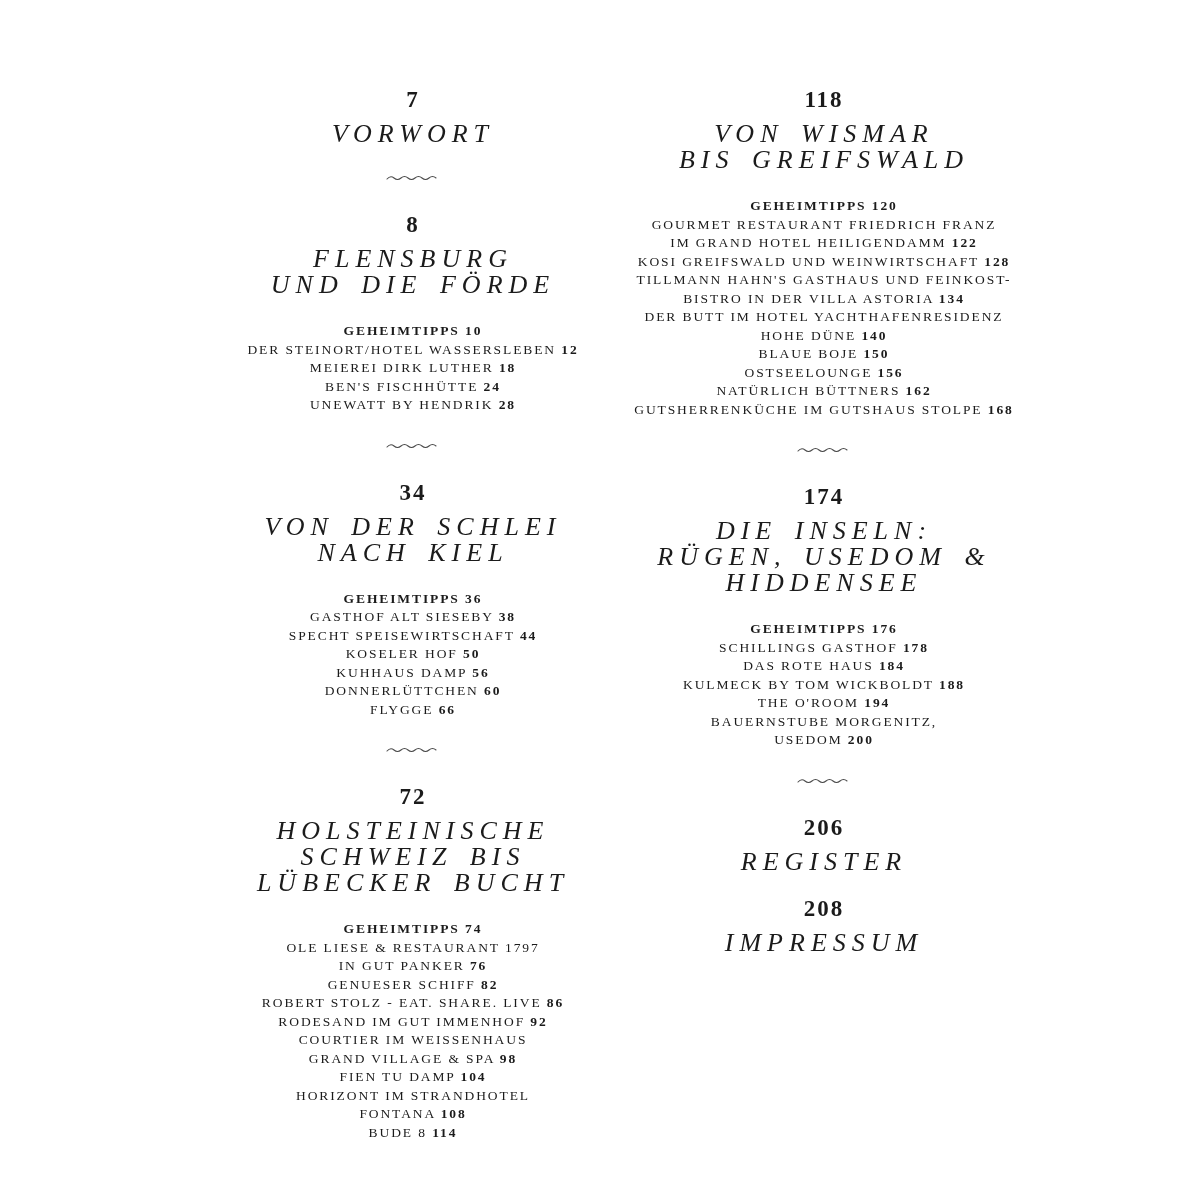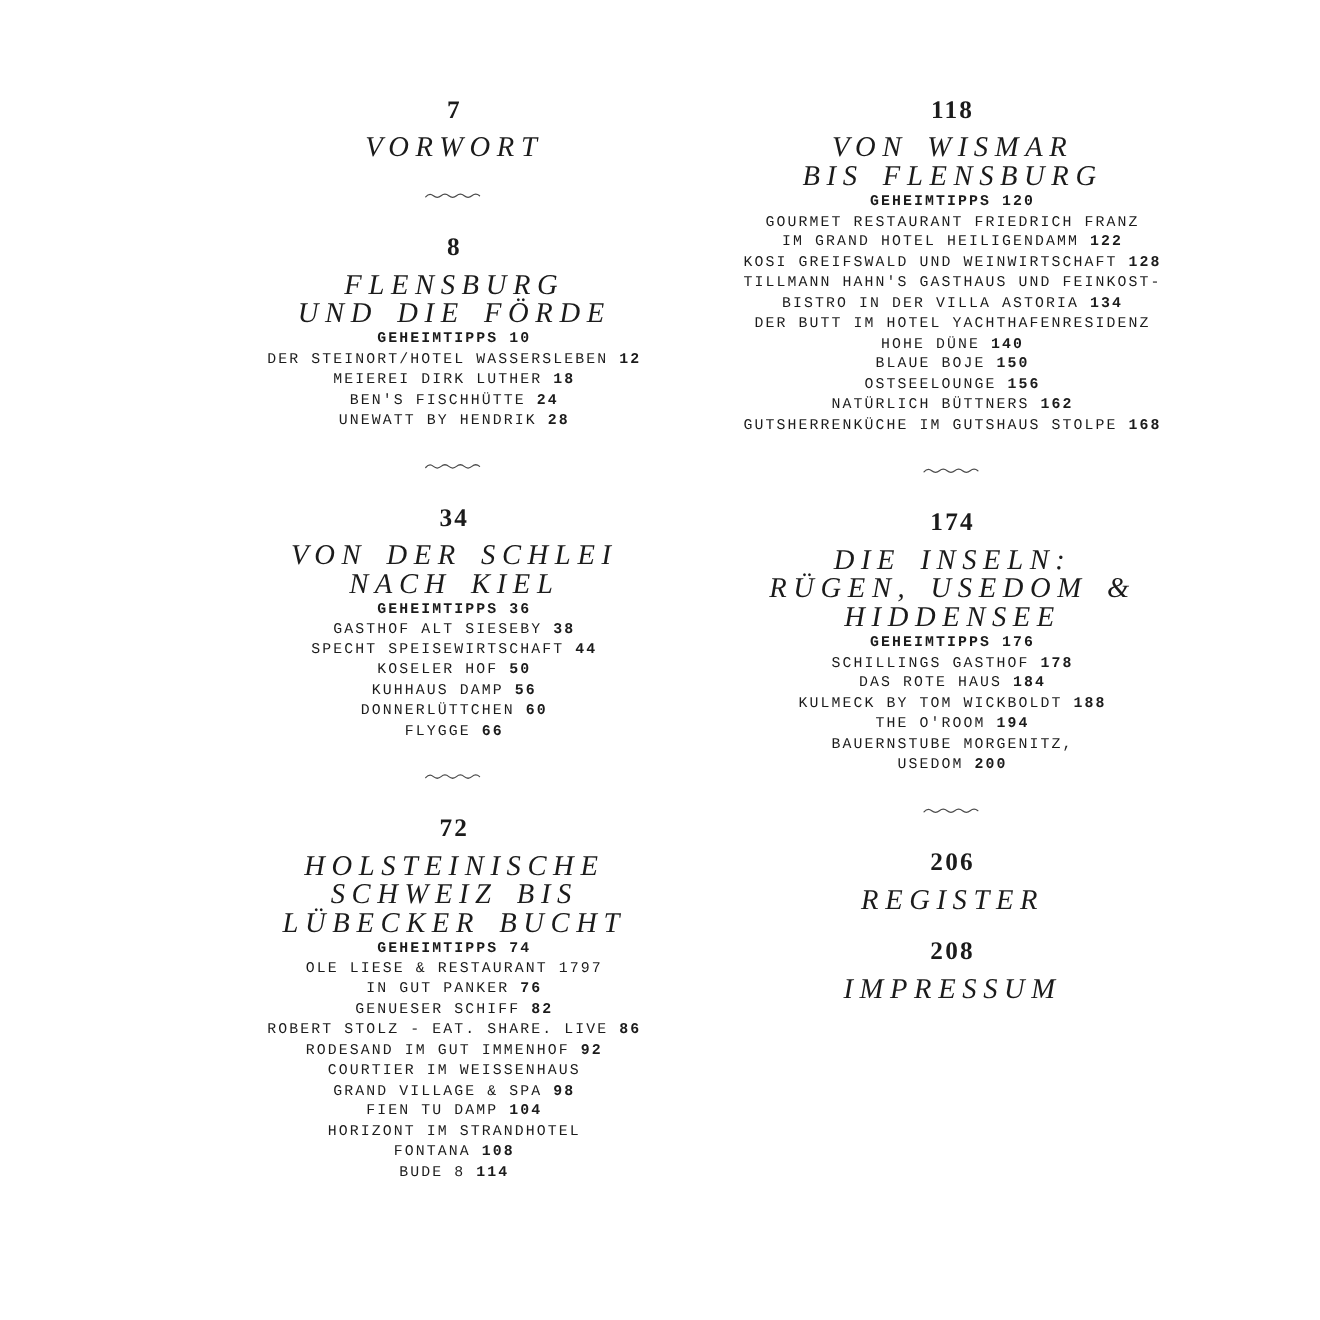--- a/index.html
+++ b/index.html
@@ -15,21 +15,21 @@
     overflow: hidden;
     font-family: "Liberation Serif", serif;
     color: #1b1b1b;
   }
   .col {
     position: absolute;
     top: 88px;
     text-align: center;
   }
   .col-left  { left: 183px; width: 460px; }
-  .col-right { left: 636px; width: 460px; }
+  .col-right { left: 594px; width: 460px; }
 
   .toc-section { margin: 0; }
   .toc-section.gap-before { margin-top: 22px; text-align: center; }
 
   .section-number {
     font-size: 23px;
     font-weight: bold;
     letter-spacing: 2px;
     line-height: 1;
     margin: 0 0 10px 0;
@@ -38,21 +38,21 @@
     font-size: 26px;
     font-weight: normal;
     letter-spacing: 6px;
     word-spacing: 5px;
     line-height: 26px;
     margin: 0;
     font-style: italic;
   }
   .title-line { white-space: nowrap; }
 
-  .entries { margin-top: 2px; font-family: Liberation Mono, monospace; }
+  .entries { margin-top: 24px; }
   .entry {
     font-size: 13.5px;
     letter-spacing: 1.9px;
     line-height: 18.5px;
     white-space: nowrap;
   }
   .entry.bold { font-weight: bold; }
   .page-num { font-weight: bold; }
 
   .divider {
@@ -132,21 +132,21 @@
           <div class="entry"><span class="entry-text">FONTANA</span> <span class="page-num">108</span></div>
           <div class="entry"><span class="entry-text">BUDE 8</span> <span class="page-num">114</span></div>
         </div>
       </section>
     </div>
   <div class="col col-right">
       <section class="toc-section">
         <div class="section-number">118</div>
         <h2 class="section-title">
           <div class="title-line">VON WISMAR</div>
-          <div class="title-line">BIS FLENSBURG</div>
+          <div class="title-line">BIS GREIFSWALD</div>
         </h2>
         <div class="entries">
           <div class="entry bold"><span class="entry-text">GEHEIMTIPPS</span> <span class="page-num">120</span></div>
           <div class="entry"><span class="entry-text">GOURMET RESTAURANT FRIEDRICH FRANZ</span></div>
           <div class="entry"><span class="entry-text">IM GRAND HOTEL HEILIGENDAMM</span> <span class="page-num">122</span></div>
           <div class="entry"><span class="entry-text">KOSI GREIFSWALD UND WEINWIRTSCHAFT</span> <span class="page-num">128</span></div>
           <div class="entry"><span class="entry-text">TILLMANN HAHN'S GASTHAUS UND FEINKOST-</span></div>
           <div class="entry"><span class="entry-text">BISTRO IN DER VILLA ASTORIA</span> <span class="page-num">134</span></div>
           <div class="entry"><span class="entry-text">DER BUTT IM HOTEL YACHTHAFENRESIDENZ</span></div>
           <div class="entry"><span class="entry-text">HOHE DÜNE</span> <span class="page-num">140</span></div>

